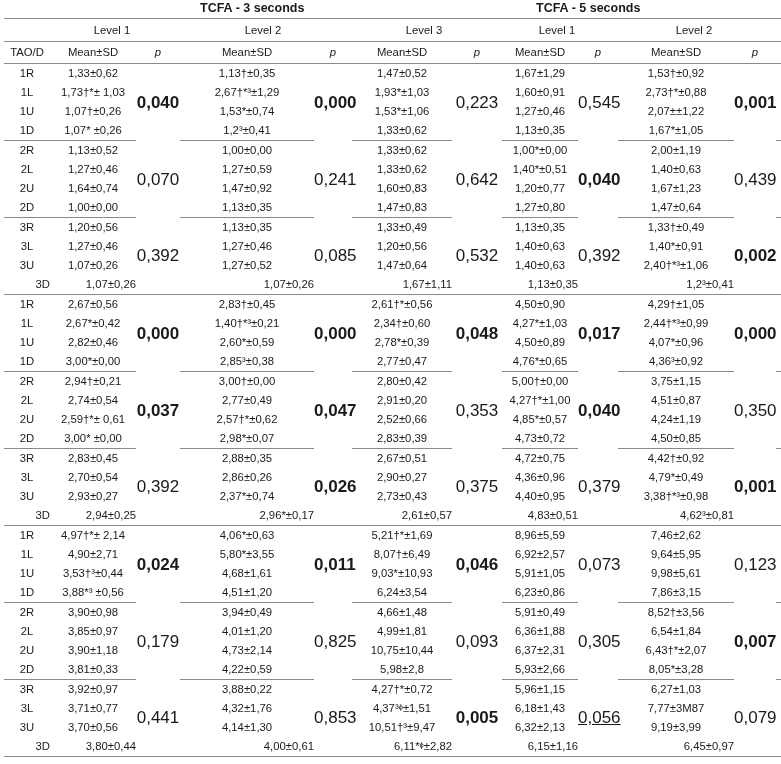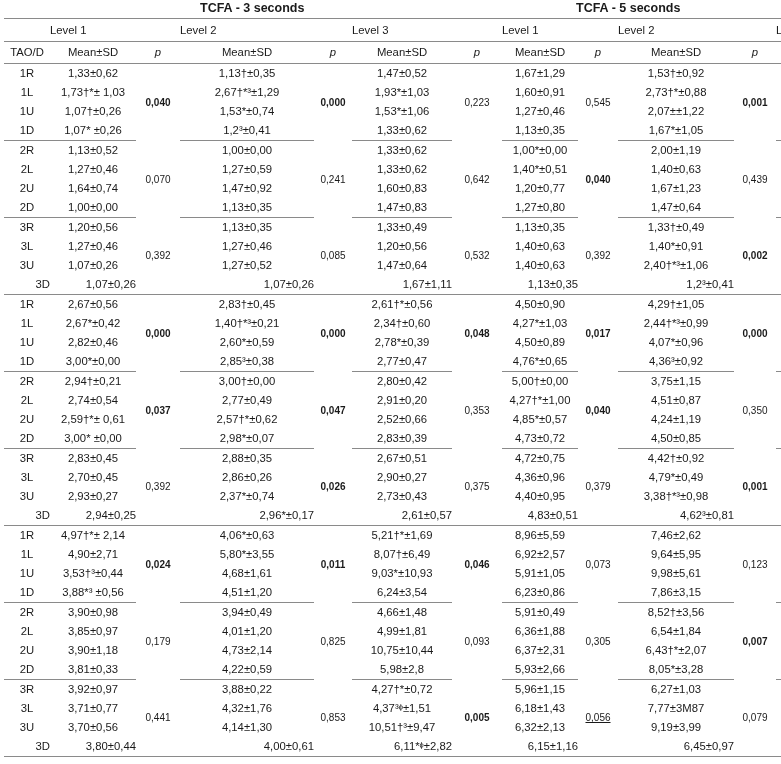--- a/index.html
+++ b/index.html
@@ -3,33 +3,33 @@
 <meta charset="utf-8">
 <style>
   html, body { margin: 0; padding: 0; background: #ffffff; }
   body { width: 781px; height: 764px; position: relative; overflow: hidden;
          font-family: "Liberation Sans", "DejaVu Sans", sans-serif; color: #1a1a1a; }
   .sec-title { position: absolute; top: 1px; font-weight: bold; font-size: 12.5px; }
   table { position: absolute; left: 4px; top: 18px; width: 773px; border-collapse: collapse;
           table-layout: fixed; font-size: 11.3px; }
   td, th { padding: 0; text-align: center; white-space: nowrap; font-weight: normal; line-height: 19px; height: 19px; }
   thead tr.lvl th { height: 22px; border-top: 1.5px solid #8a8a8a; border-bottom: 1.5px solid #8a8a8a; }
-  thead tr.lvl th.lv { text-align: left; padding-right: 6px; }
+  thead tr.lvl th.lv { text-align: center; padding-right: 6px; }
   thead tr.cols th { height: 21px; border-bottom: 1.5px solid #8a8a8a; }
   thead tr.cols th.p { font-style: italic; }
-  td.p { vertical-align: middle; font-size: 10px; }
+  td.p { vertical-align: middle; font-size: 17px; }
   td.p.bold { font-weight: bold; }
   tr.grp-end td.m, tr.grp-end td.tao { border-bottom: 1.3px solid #8a8a8a; }
   tr.blk-end td { border-bottom: 1.5px solid #8a8a8a; text-align: right; }
 </style>
 </head>
 <body>
 
 <div class="sec-title" style="left:200px;">TCFA - 3 seconds</div>
-<div class="sec-title" style="left:576px;">TCFA - 5 seconds</div>
+<div class="sec-title" style="left:536px;">TCFA - 5 seconds</div>
 
 <table>
   <colgroup>
     <col style="width:46px">
     <col style="width:86px">
       <col style="width:44px">
     <col style="width:134px">
       <col style="width:38px">
     <col style="width:100px">
       <col style="width:50px">
@@ -280,21 +280,21 @@
         <td class="m">2,67±0,51</td>
         <td class="p" rowspan="4" style="border-bottom: 1.5px solid rgb(138, 138, 138);">0,375</td>
         <td class="m">4,72±0,75</td>
         <td class="p" rowspan="4" style="border-bottom: 1.5px solid rgb(138, 138, 138);">0,379</td>
         <td class="m">4,42†±0,92</td>
         <td class="p bold" rowspan="4" style="border-bottom: 1.5px solid rgb(138, 138, 138);">0,001</td>
         <td class="m">4,49±0,87</td>
       </tr>
       <tr>
         <td class="tao">3L</td>
-        <td class="m">2,70±0,45</td>
+        <td class="m">2,70±0,54</td>
         <td class="m">2,86±0,26</td>
         <td class="m">2,90±0,27</td>
         <td class="m">4,36±0,96</td>
         <td class="m">4,79*±0,49</td>
         <td class="m">4,32±0,84</td>
       </tr>
       <tr>
         <td class="tao">3U</td>
         <td class="m">2,93±0,27</td>
         <td class="m">2,37*±0,74</td>

